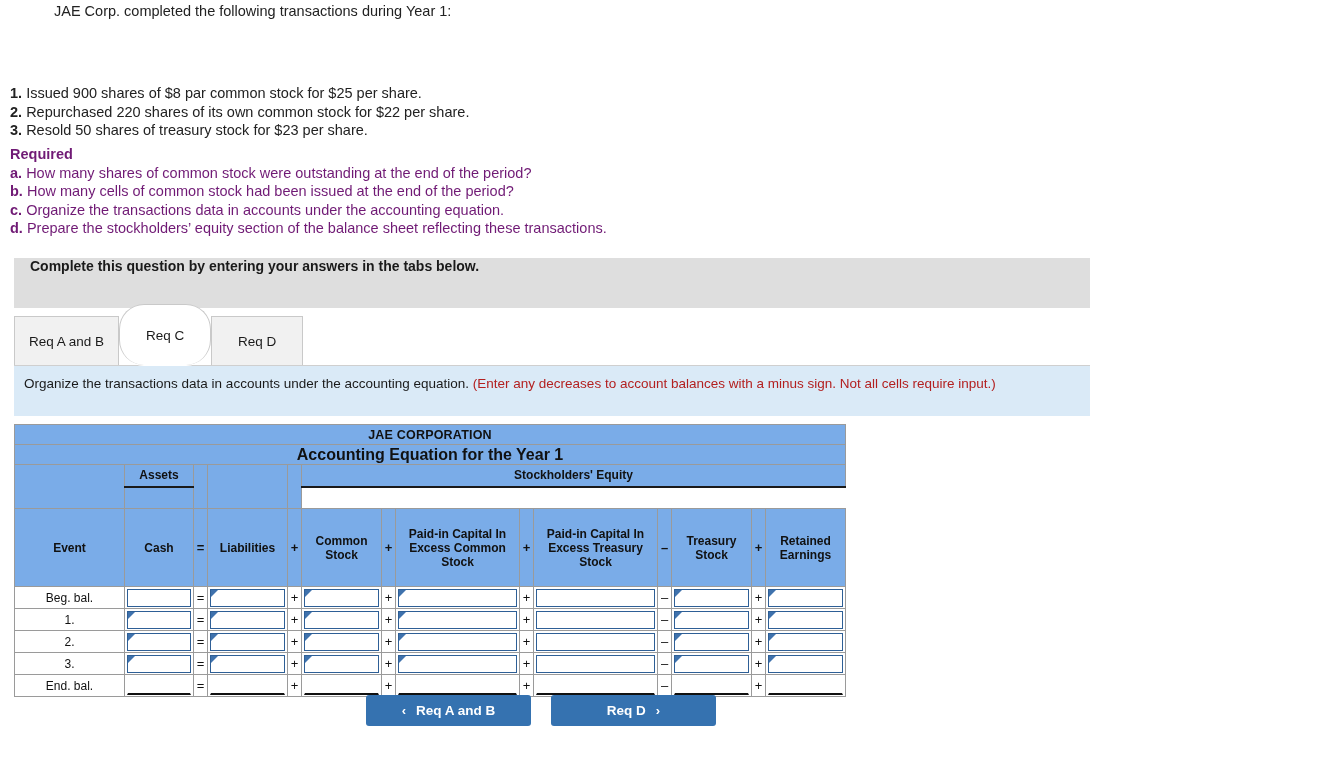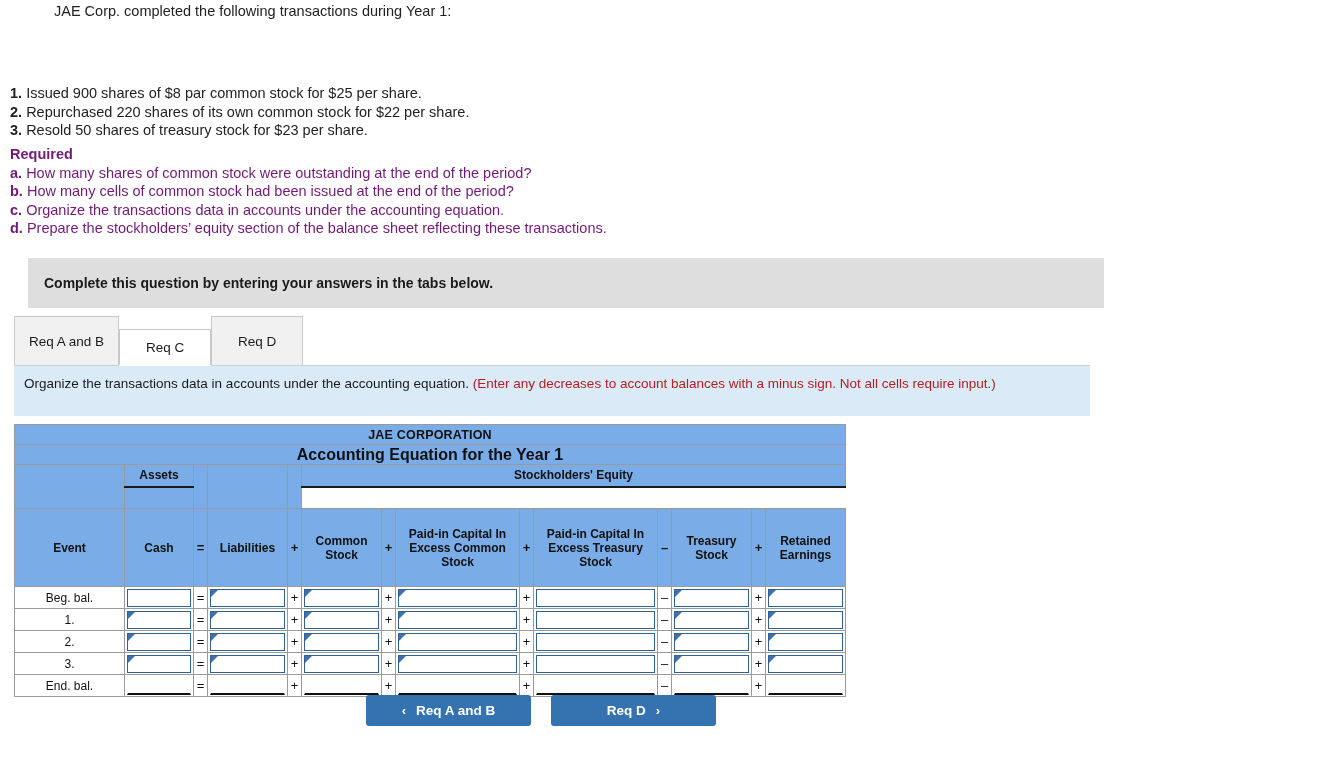--- a/index.html
+++ b/index.html
@@ -28,24 +28,24 @@
   
   .required-block {
     position: absolute; left: 10px; top: 145px;
     font-size: 14.5px; line-height: 18.5px; color: #701a75;
   }
   .required-title { font-weight: bold; }
   .required-block .lbl { font-weight: bold; }
 
   
   .gray-banner {
-    position: absolute; left: 28px; top: 258px;
+    position: absolute; left: 14px; top: 258px;
     width: 1076px; height: 50px;
     background: #dedede;
-    display: flex; align-items: center;
+    display: flex; 
   }
   .gray-banner span {
     margin-left: 16px;
     font-size: 14px; font-weight: bold; color: #1a1a1a;
   }
 
   
   .tabbar {
     position: absolute; left: 14px; top: 315px;
     width: 1076px; height: 51px;
@@ -58,23 +58,24 @@
     border-bottom: none;
     background: #f1f1f1;
     display: flex; align-items: center; justify-content: center;
     font-size: 13.5px; color: #1a1a1a;
     padding: 0 14px;
     position: relative;
     cursor: pointer;
   }
   .tab.active {
     background: #ffffff;
-    height: 36px;
+    height: 61px;
     z-index: 3;
     box-shadow: 0 1px 0 0 #fff;
+    border-radius: 25px;
   }
 
   
   .instruction {
     position: absolute; left: 14px; top: 366px;
     width: 1076px; height: 50px;
     background: #daeaf7;
     padding: 8px 14px 0 10px;
     font-size: 13.5px; line-height: 19px; color: #1a1a1a;
   }

